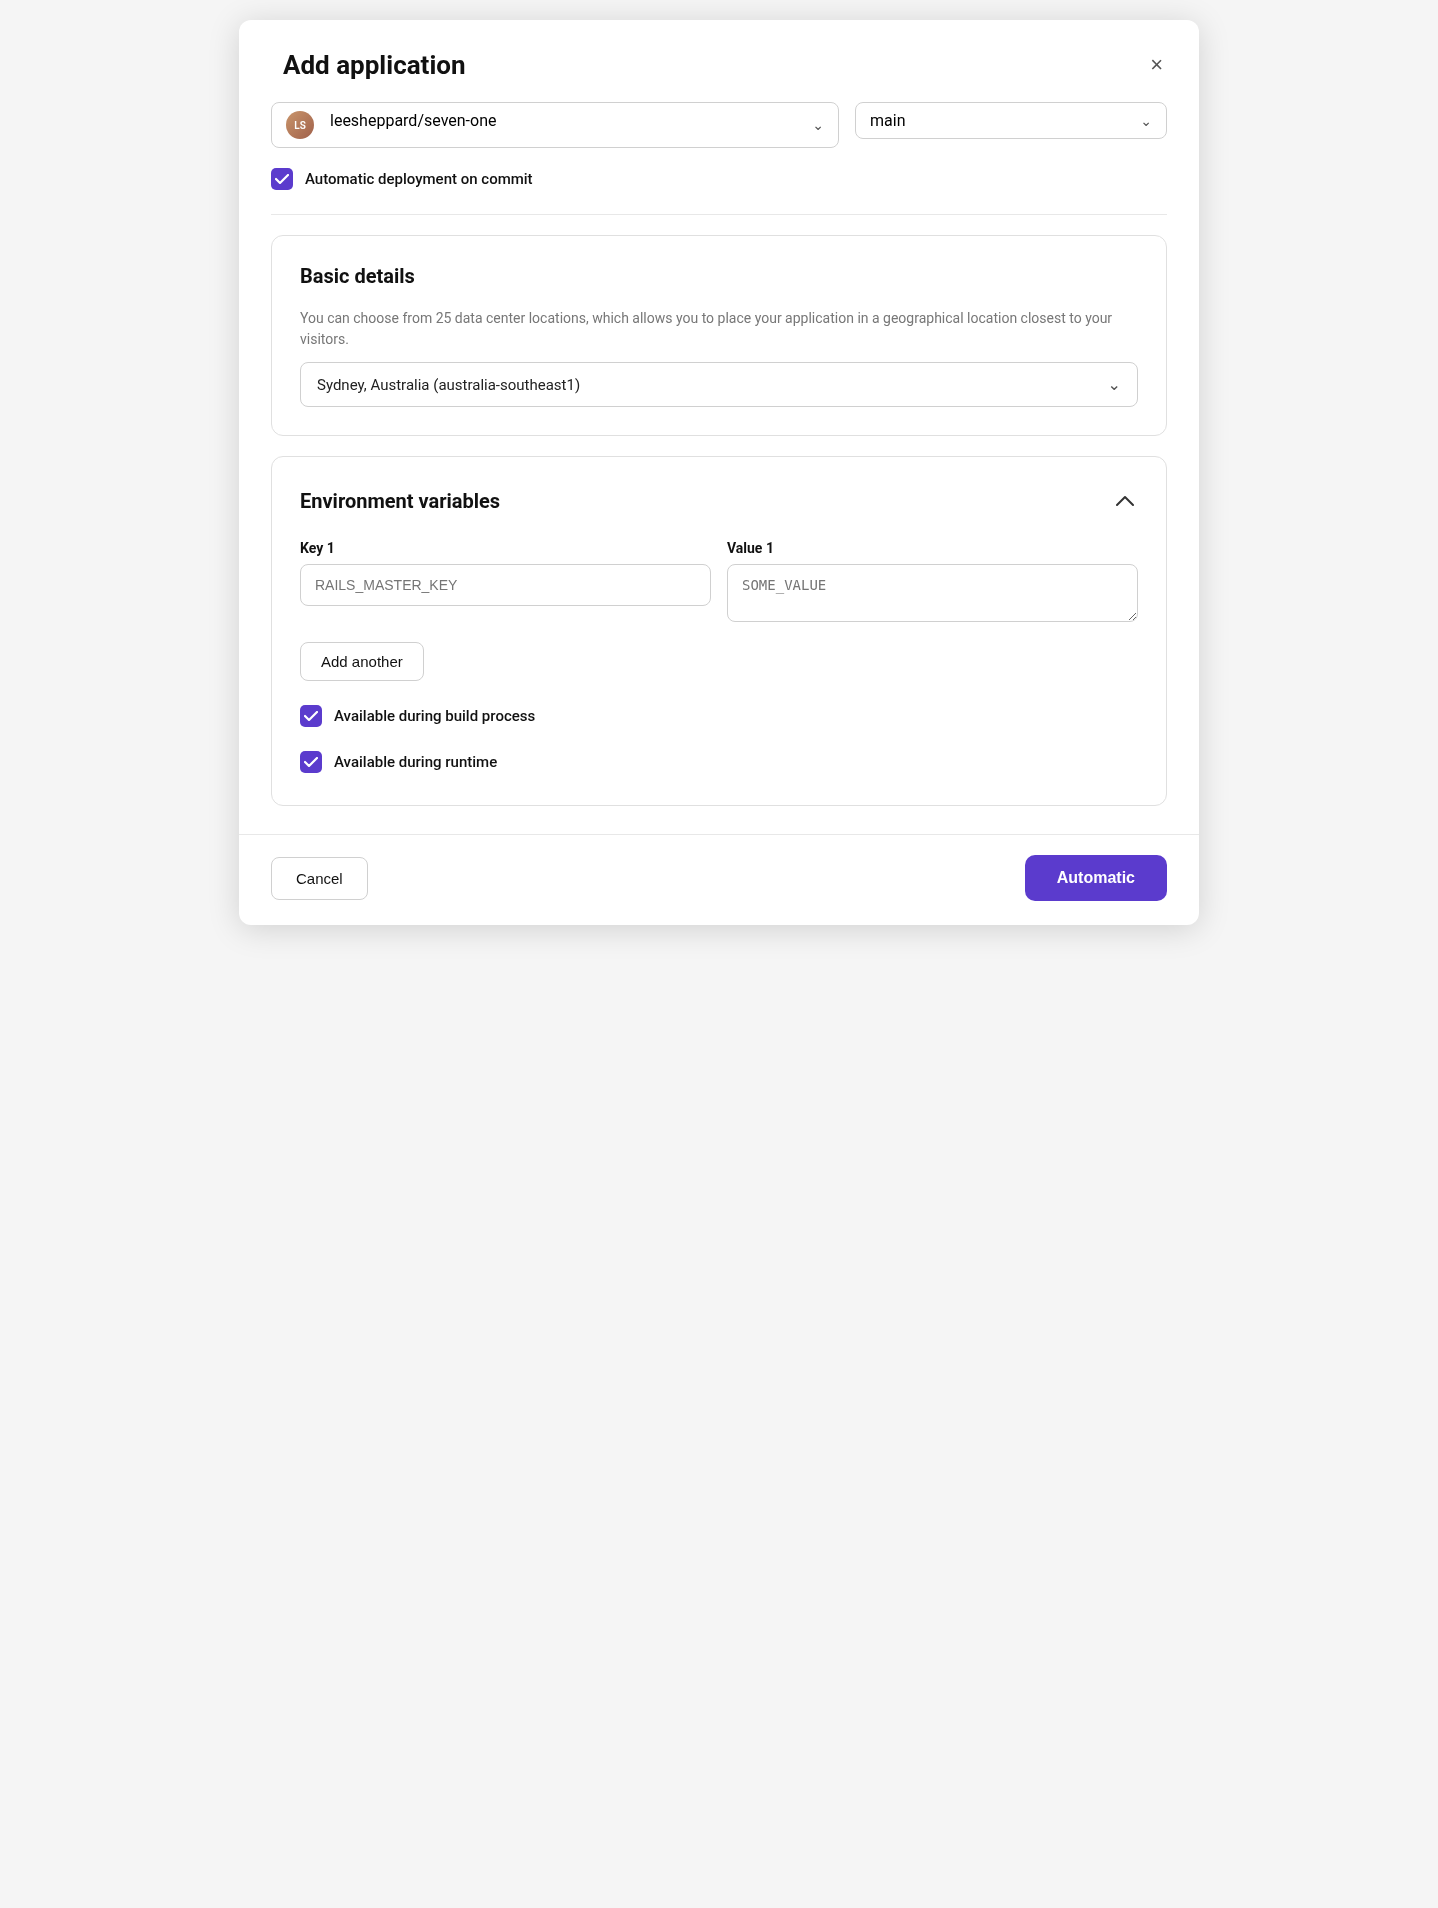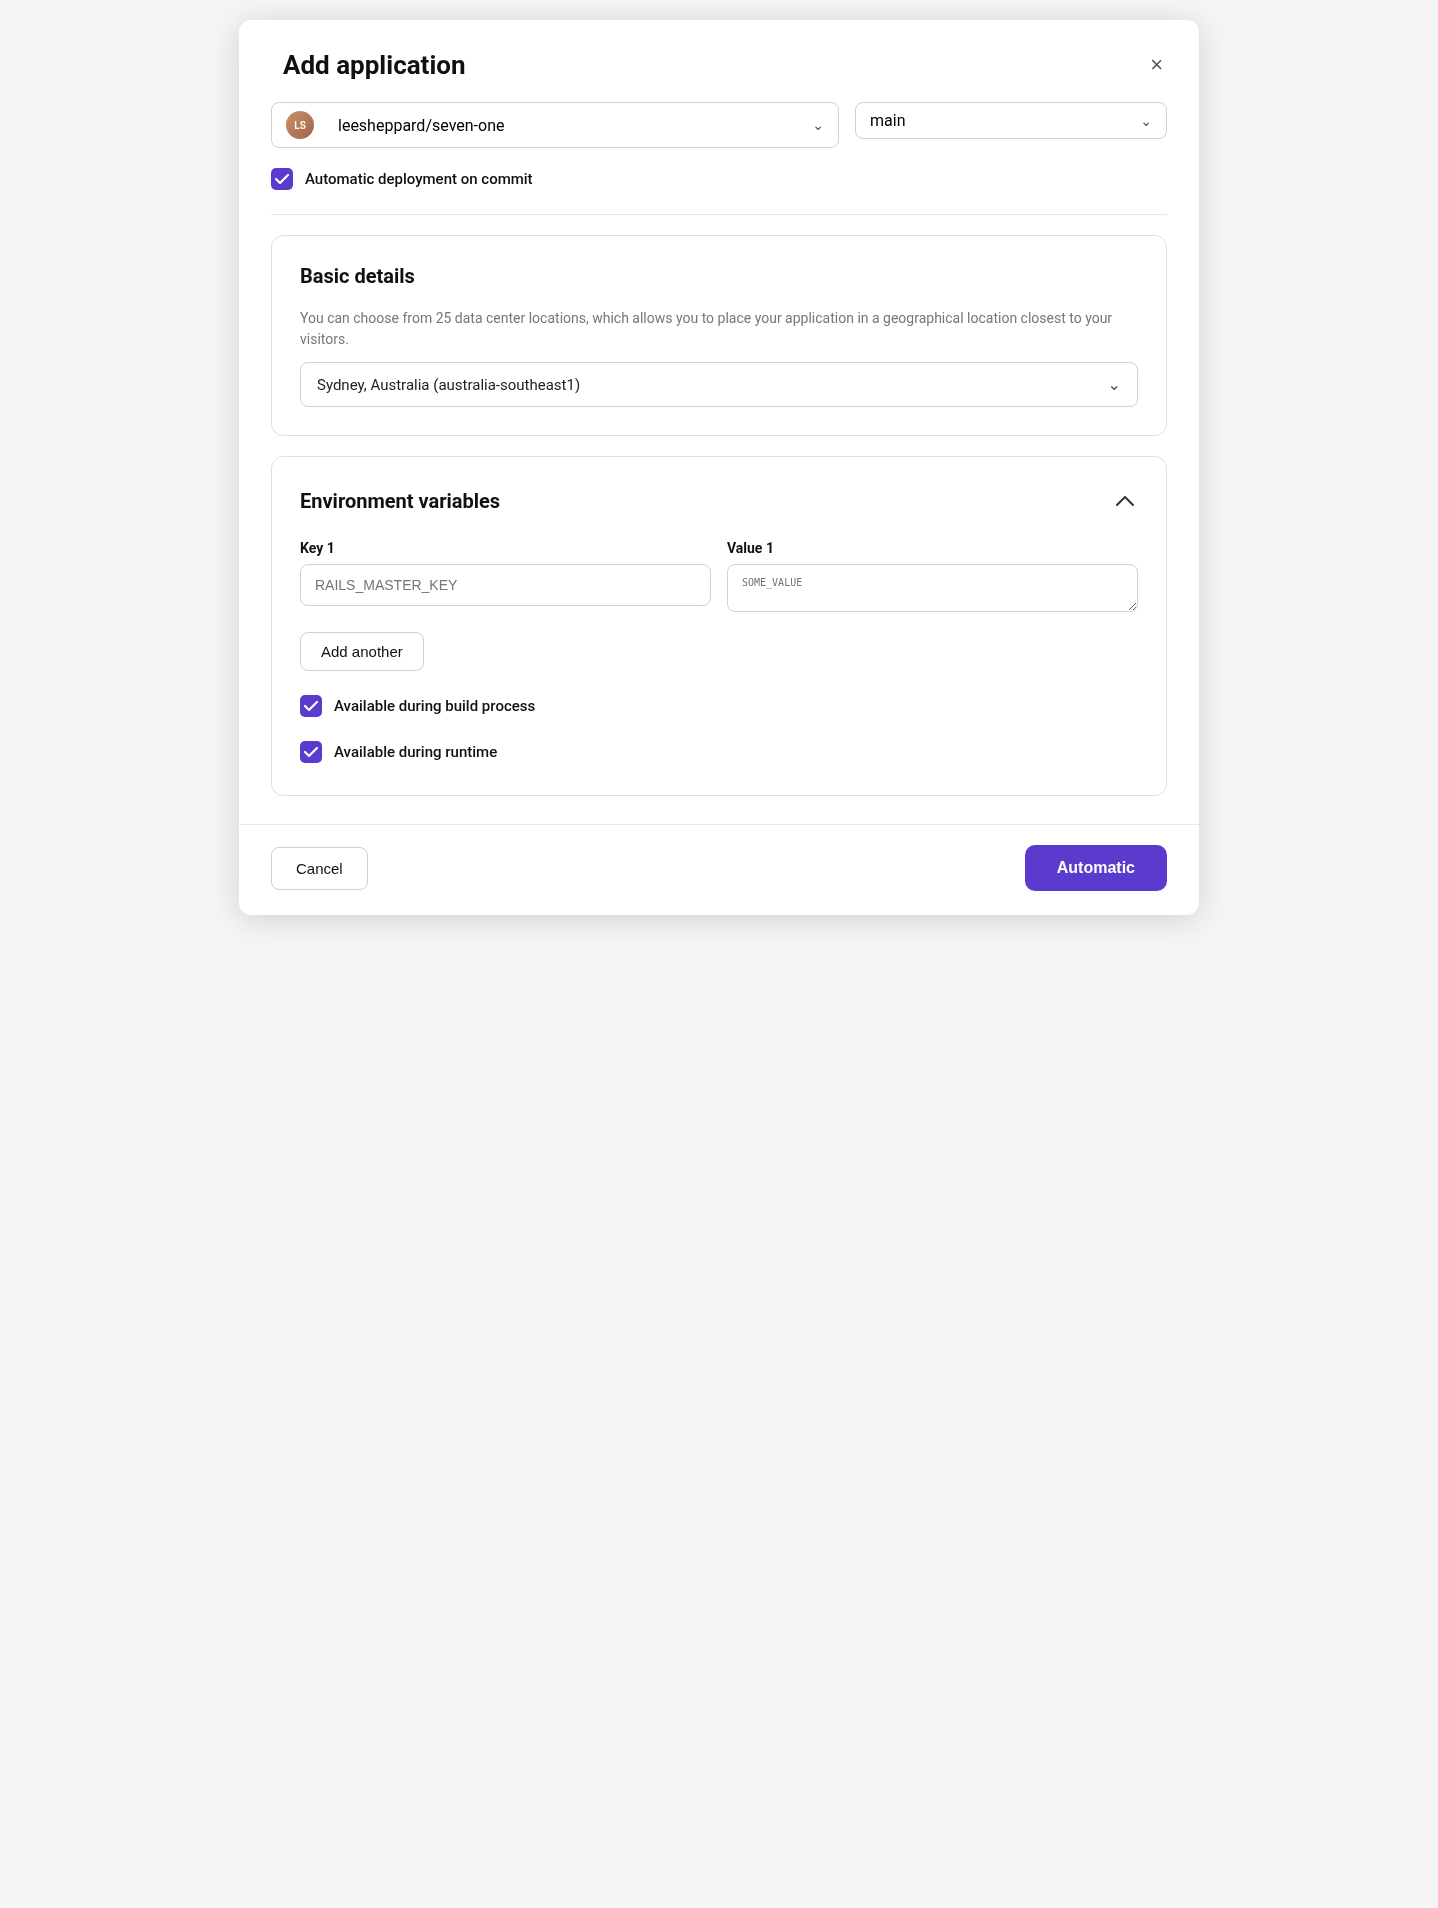--- a/index.html
+++ b/index.html
@@ -78,22 +78,22 @@
       border: 1.5px solid #d0d0d0;
       border-radius: 8px;
       padding: 8px 14px;
       background: #fff;
       cursor: pointer;
       justify-content: space-between;
     }
 
     .repo-select-left {
       display: flex;
-      align-items: center;
-      gap: 24px;
+      align-items: flex-start;
+      gap: 16px;
     }
 
     .checkbox-row {
       display: flex;
       align-items: center;
       gap: 12px;
       padding: 4px 0;
     }
 
     .checkbox-custom {
@@ -237,21 +237,21 @@
       color: #222;
       outline: none;
       background: #fff;
     }
 
     .env-textarea {
       width: 100%;
       border: 1.5px solid #d0d0d0;
       border-radius: 8px;
       padding: 12px 14px;
-      font-size: 10px;
+      font-size: 14px;
       color: #222;
       outline: none;
       background: #fff;
       resize: vertical;
       min-height: 48px;
     }
 
     .add-another-btn {
       border: 1.5px solid #d0d0d0;
       border-radius: 8px;

